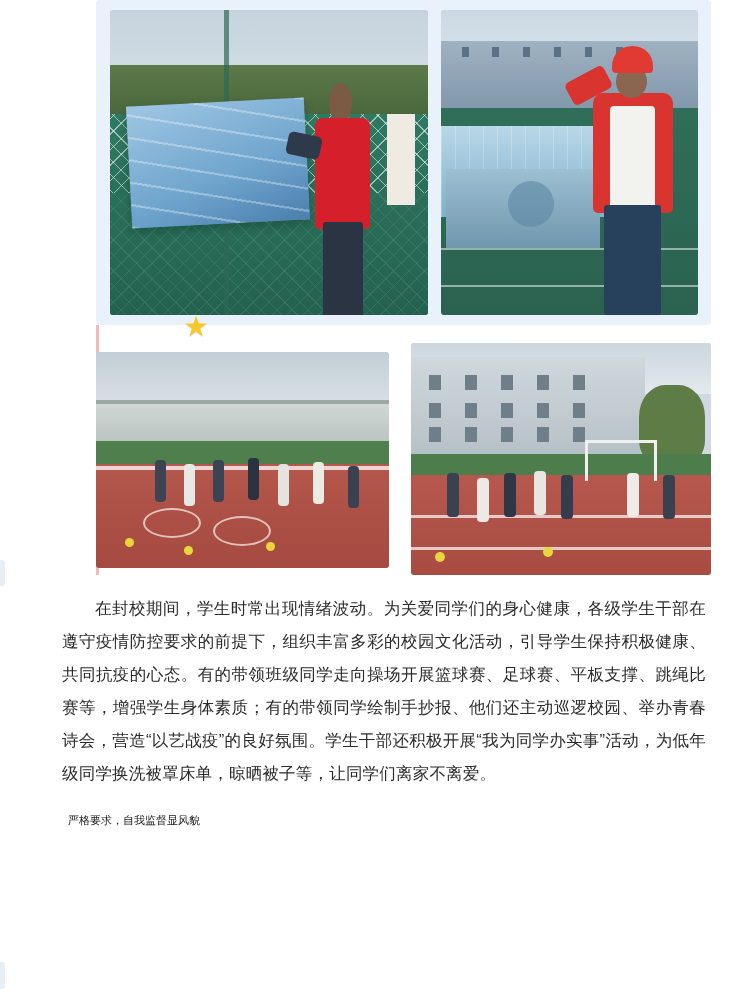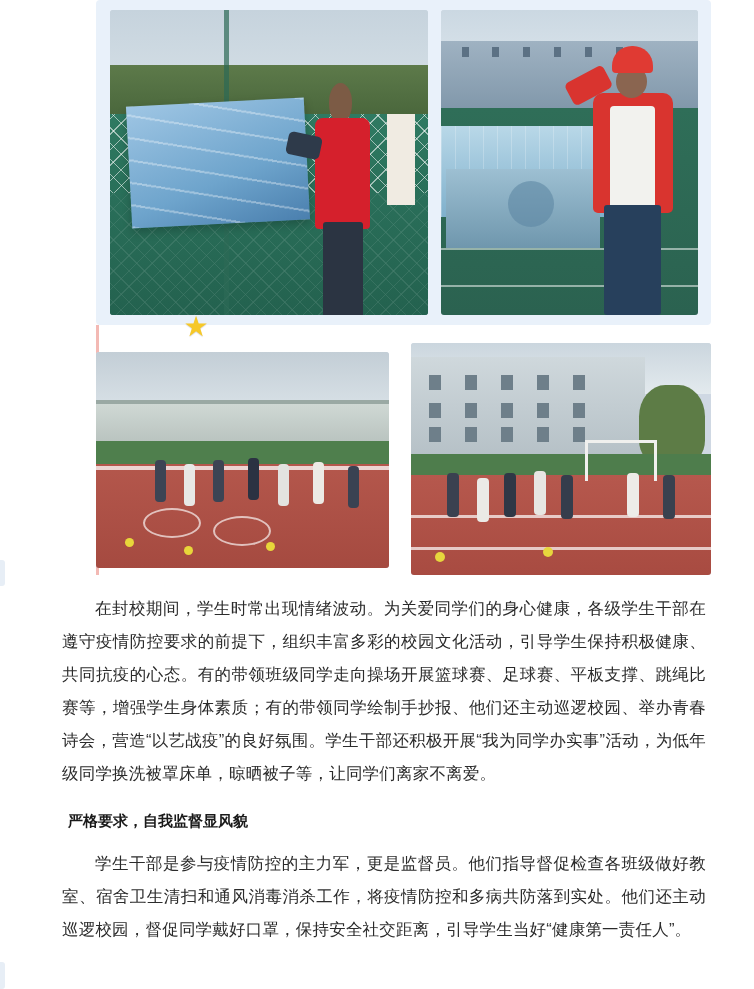--- a/index.html
+++ b/index.html
@@ -168,24 +168,24 @@
     margin: 0 0 14px 0;
     font-size: 16.5px;
     line-height: 33px;
     color: #2b2b2b;
     text-align: justify;
     text-indent: 2em;
     letter-spacing: .2px;
   }
   .subhead {
     margin: 8px 0 10px 0;
-    font-size: 15px;
+    font-size: 11px;
     line-height: 33px;
     color: #1a1a1a;
-    font-weight: bold;
+    font-weight: normal;
     text-indent: 0;
     padding-left: 6px;
   }
 </style>
 </head>
 <body>
 
 <div class="page">
 
   <div class="left-rail">
@@ -294,16 +294,15 @@
       <div class="cone" style="left:44%; top:88%"></div>
       <div class="cone" style="left:8%;  top:90%"></div>
     </div>
 
     <div class="star">★</div>
   </div>
 
   <div class="article">
     <p class="para">在封校期间，学生时常出现情绪波动。为关爱同学们的身心健康，各级学生干部在遵守疫情防控要求的前提下，组织丰富多彩的校园文化活动，引导学生保持积极健康、共同抗疫的心态。有的带领班级同学走向操场开展篮球赛、足球赛、平板支撑、跳绳比赛等，增强学生身体素质；有的带领同学绘制手抄报、他们还主动巡逻校园、举办青春诗会，营造“以艺战疫”的良好氛围。学生干部还积极开展“我为同学办实事”活动，为低年级同学换洗被罩床单，晾晒被子等，让同学们离家不离爱。</p>
     <h3 class="subhead">严格要求，自我监督显风貌</h3>
-    <p class="para">学生干部是参与疫情防控的主力军，更是监督员。他们指导督促检查各班级做好教室、宿舍卫生清扫和通风消毒消杀工作，将疫情防控和多病共防落到实处。他们还主动巡逻校园，督促同学戴好口罩，保持安全社交距离，引导学生当好“健康第一责任人”。</p>
   </div>
 
 </div>
 
 </body></html>

